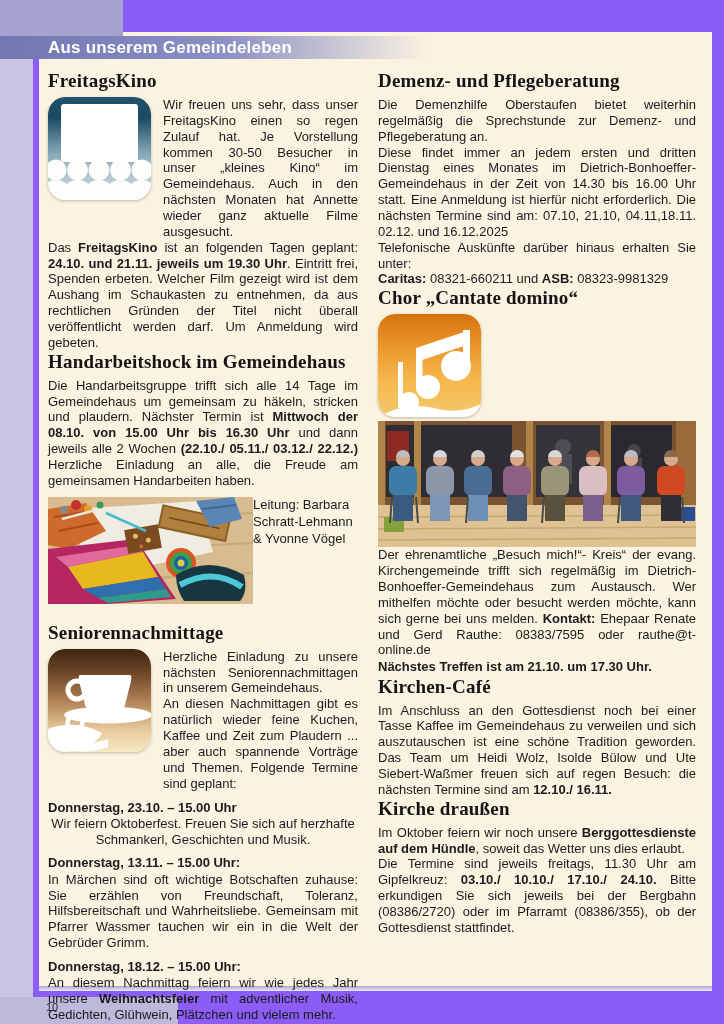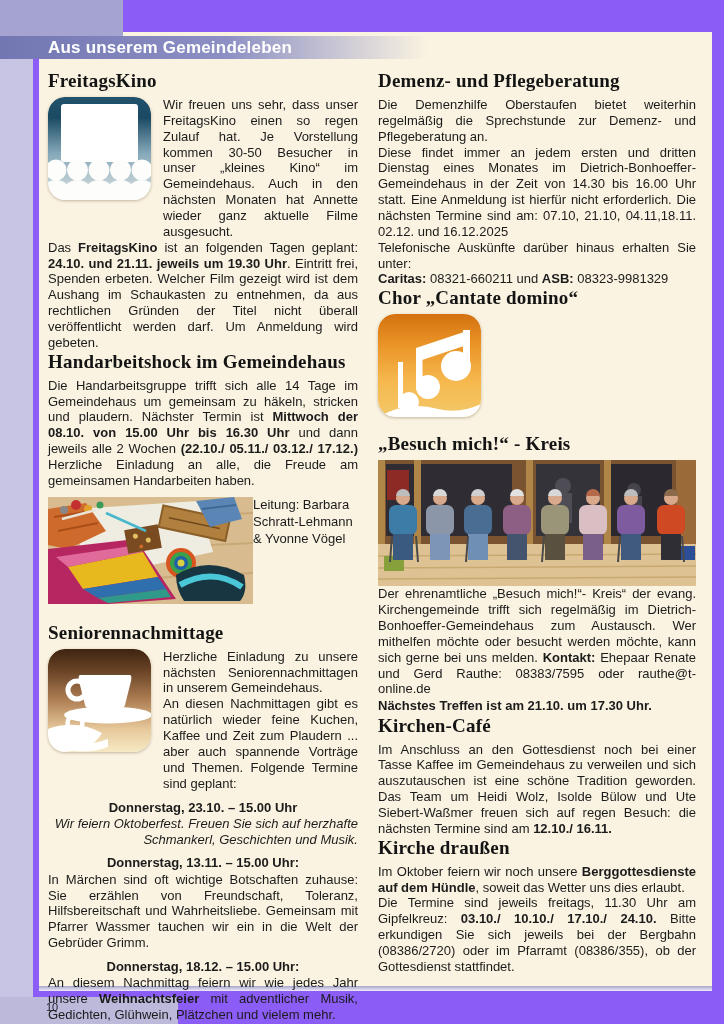--- a/index.html
+++ b/index.html
@@ -18,30 +18,30 @@
                 letter-spacing:.2px;}
   .page-number{position:absolute;left:46px;top:1001px;font-size:11px;color:#20202a;}
   
   .col{position:absolute;top:70px;}
   .col-left{left:48px;width:310px;}
   .col-right{left:378px;width:318px;}
   h2.sec{font-family:"Liberation Serif",serif;font-size:19px;font-weight:bold;color:#141414;
          margin:0 0 5px 0;letter-spacing:.2px;}
   .mt{margin-top:13px;}
   p.body{font-size:13px;line-height:1.22;text-align:justify;margin:0;white-space:pre-line;}
-  p.left-align{text-align:right;font-style:italic;}
+  p.left-align{text-align:center;}
   .icon-row{display:flex;gap:12px;align-items:flex-start;margin:2px 0 0 0;}
   .icon-cell{flex:0 0 103px;}
   .icon-cell svg{display:block;border-radius:17px;box-shadow:0 1px 3px rgba(90,70,40,.35);}
   .row-text{flex:1;}
   .photo-row{display:flex;align-items:flex-start;margin-top:8px;}
   .photo svg{display:block;}
   .caption{font-size:13px;line-height:1.3;}
   .event{margin-top:8px;}
-  .event-date{font-size:13px;font-weight:bold;line-height:1.25;text-align:center;}
+  .event-date{font-size:13px;font-weight:bold;line-height:1.25;}
   .bold-line{font-size:13px;font-weight:bold;line-height:1.25;margin:1px 0 0 0;}
   .gap6{margin-top:6px;} .gap10{margin-top:10px;}
   .photo-full{margin-top:4px;}
 </style>
 </head>
 <body>
 
 <div class="page">
 
   <div class="content-bg"></div>
@@ -87,21 +87,21 @@
               <rect x="0" y="96" width="103" height="7"></rect>
             </g>
           </g>
         </svg>
       </div>
       <p class="body row-text"><span>Wir freuen uns sehr, dass unser FreitagsKino einen so regen Zulauf hat. Je Vorstellung kommen 30-50 Besucher in unser „kleines Kino“ im Gemeindehaus. Auch in den nächsten Monaten hat Annette wieder ganz aktuelle Filme ausgesucht.</span></p>
     </div>
     <p class="body gap10"><span>Das </span><b>FreitagsKino</b><span> ist an folgenden Tagen geplant: </span><b>24.10. und 21.11. jeweils um 19.30 Uhr</b><span>. Eintritt frei, Spenden erbeten. Welcher Film gezeigt wird ist dem Aushang im Schaukasten zu entnehmen, da aus rechtlichen Gründen der Titel nicht überall veröffentlicht werden darf. Um Anmeldung wird gebeten.</span></p>
 
     <h2 class="sec mt">Handarbeitshock im Gemeindehaus</h2>
-    <p class="body"><span>Die Handarbeitsgruppe trifft sich alle 14 Tage im Gemeindehaus um gemeinsam zu häkeln, stricken und plaudern. Nächster Termin ist </span><b>Mittwoch der 08.10. von 15.00 Uhr bis 16.30 Uhr</b><span> und dann jeweils alle 2 Wochen </span><b>(22.10./ 05.11./ 03.12./ 17.12.)</b><span> Herzliche Einladung an alle, die Freude am gemeinsamen Handarbeiten haben.</span></p>
+    <p class="body"><span>Die Handarbeitsgruppe trifft sich alle 14 Tage im Gemeindehaus um gemeinsam zu häkeln, stricken und plaudern. Nächster Termin ist </span><b>Mittwoch der 08.10. von 15.00 Uhr bis 16.30 Uhr</b><span> und dann jeweils alle 2 Wochen </span><b>(22.10./ 05.11./ 03.12./ 22.12.)</b><span> Herzliche Einladung an alle, die Freude am gemeinsamen Handarbeiten haben.</span></p>
     <div class="photo-row">
       <div class="photo">
         <svg width="205" height="107" viewBox="0 0 205 107">
           <rect width="205" height="107" fill="#d8bb8e"></rect>
           <g stroke="#c9a977" stroke-width="2">
             <line x1="0" y1="26" x2="205" y2="16"></line>
               <line x1="0" y1="56" x2="205" y2="46"></line>
             <line x1="0" y1="86" x2="205" y2="76"></line>
           </g>
           <polygon points="28,12 150,4 165,55 95,70 35,78" fill="#efece2"></polygon>
@@ -218,21 +218,20 @@
             <rect x="38" y="34" width="6.5" height="42"></rect>
             <circle cx="50" cy="73" r="12"></circle>
             <rect x="20" y="48" width="5" height="46"></rect>
             <circle cx="31" cy="88" r="10"></circle>
             <path d="M0,103 Q30,86 60,95 Q82,100 103,90 L103,103 Z"></path>
           </g>
         </svg>
       </div>
     </div>
 
-    <h2 class="sec" style="margin-top:16px;">„Besuch mich!“ - Kreis</h2>
     <div class="photo photo-full">
       <svg width="318" height="126" viewBox="0 0 318 126">
         <rect width="318" height="84" fill="#7a5330"></rect>
         <rect x="0" y="84" width="318" height="42" fill="#dec294"></rect>
         <g stroke="#c9a970" stroke-width="1.5">
           <line x1="0" y1="96" x2="318" y2="94"></line>
             <line x1="0" y1="108" x2="318" y2="106"></line>
           <line x1="0" y1="119" x2="318" y2="117"></line>
         </g>
         <rect x="8" y="4" width="126" height="72" fill="#2f2d33"></rect>

